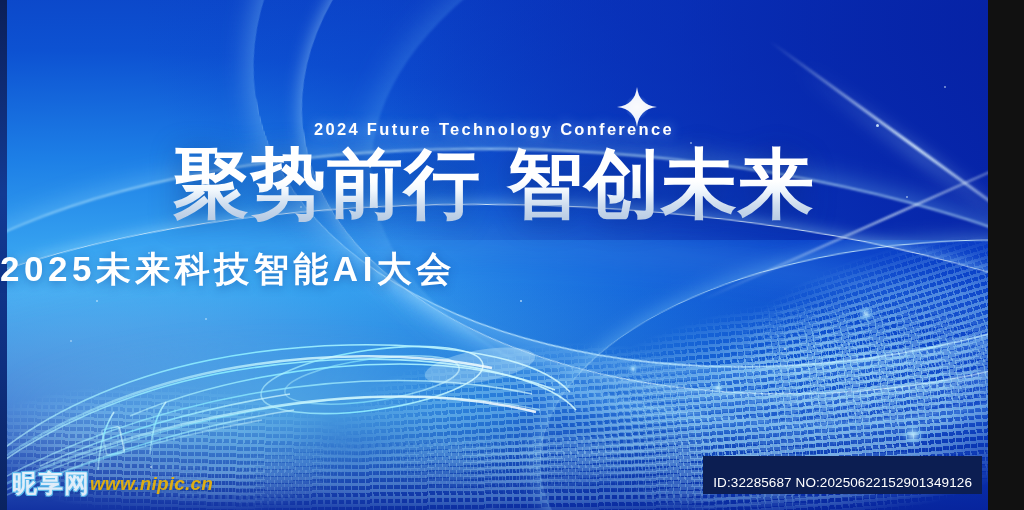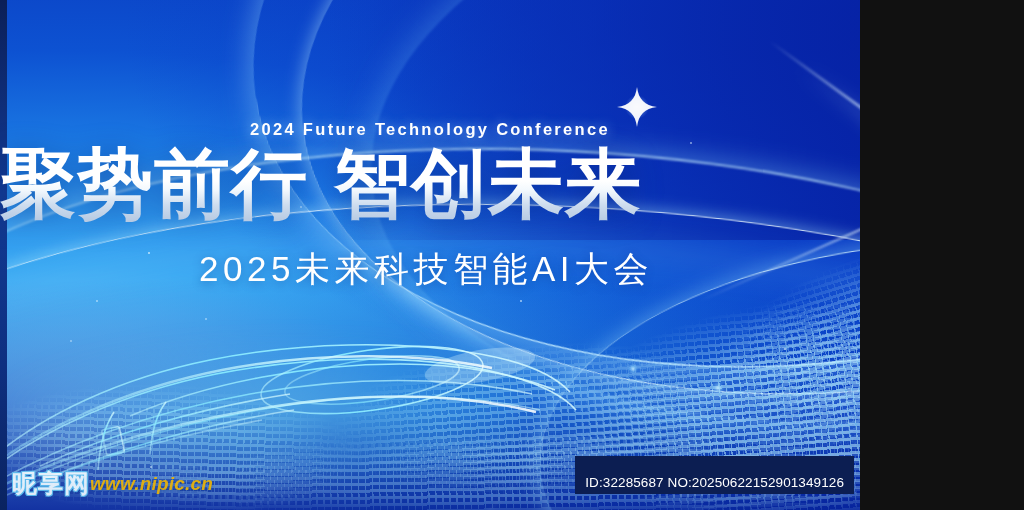--- a/index.html
+++ b/index.html
@@ -1,17 +1,17 @@
 <!DOCTYPE html>
 <html><head>
 <meta charset="utf-8">
 <style>
   html,body{margin:0;padding:0;background:#111;}
   #stage{
-    position:relative;width:860px;height:510px;overflow:hidden;
+    position:relative;width:988px;height:510px;overflow:hidden;
     font-family:"Liberation Sans","DejaVu Sans",sans-serif;
     background:#0a3fc0;
   }
 
   
   .bg-base{
     position:absolute;inset:0;
     background:
       radial-gradient(120% 100% at 8% 86%, #9fe0fb 0%, #6cc6f7 16%, #3aa8f2 34%, #1d7fe6 55%, #0d52d2 76%, #0a3cc0 100%);
   }
@@ -178,33 +178,33 @@
   .sparkle{position:absolute;left:616px;top:86px;width:42px;height:42px;}
 
   
   .eyebrow{
     position:absolute;left:0;right:0;top:120px;text-align:center;
     font-size:16.5px;font-weight:700;letter-spacing:2.3px;color:#ffffff;
     text-shadow:0 0 12px rgba(160,220,255,.65);
     white-space:nowrap;
   }
   .headline{
-    position:absolute;left:0;right:0;top:146px;text-align:left;
+    position:absolute;left:0;right:0;top:146px;text-align:center;
     font-size:76px;font-weight:900;line-height:1;
     letter-spacing:1px;
     white-space:nowrap;
     background:linear-gradient(to bottom,#ffffff 0%,#ffffff 46%,#f2f8fd 58%,#cddcee 78%,#b5c9e2 100%);
     -webkit-background-clip:text;background-clip:text;
     color:transparent;-webkit-text-fill-color:transparent;
     filter:drop-shadow(0 3px 14px rgba(10,40,120,.45));
   }
   .headline .gap{display:inline-block;width:26px;}
   .subtitle{
-    position:absolute;left:0;right:8px;top:246px;text-align:center;
-    font-size:35px;font-weight:400;letter-spacing:4.5px;color:#ffffff;
+    position:absolute;left:0;right:8px;top:246px;text-align:left;
+    font-size:35px;font-weight:700;letter-spacing:4.5px;color:#ffffff;
     white-space:nowrap;
     text-shadow:0 2px 10px rgba(10,50,140,.45);
   }
 
   
   .watermark{
     position:absolute;left:12px;bottom:10px;display:flex;align-items:center;
     opacity:.93;
   }
   .wm-logo{

